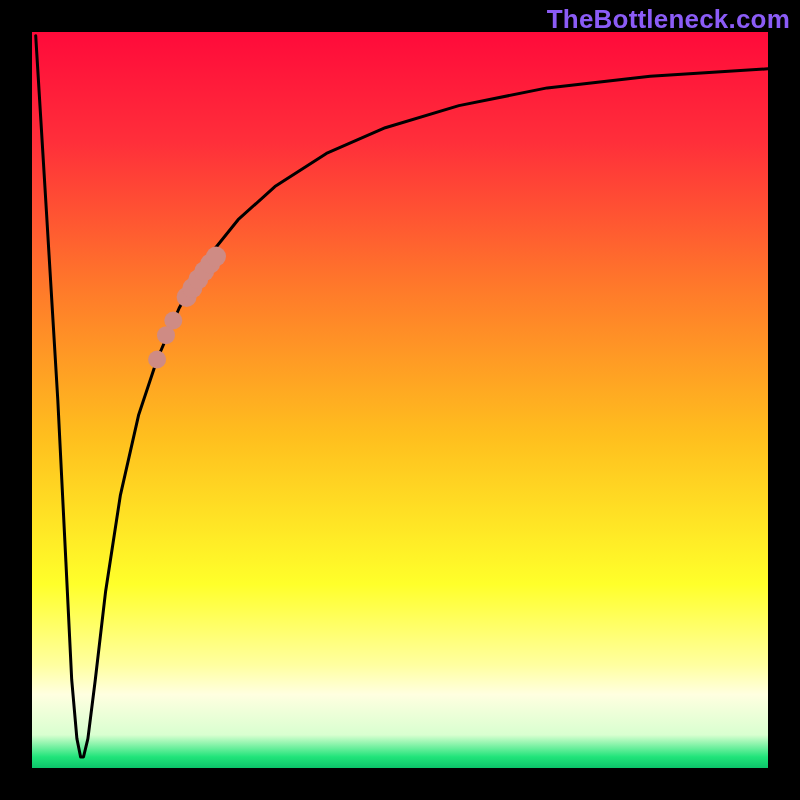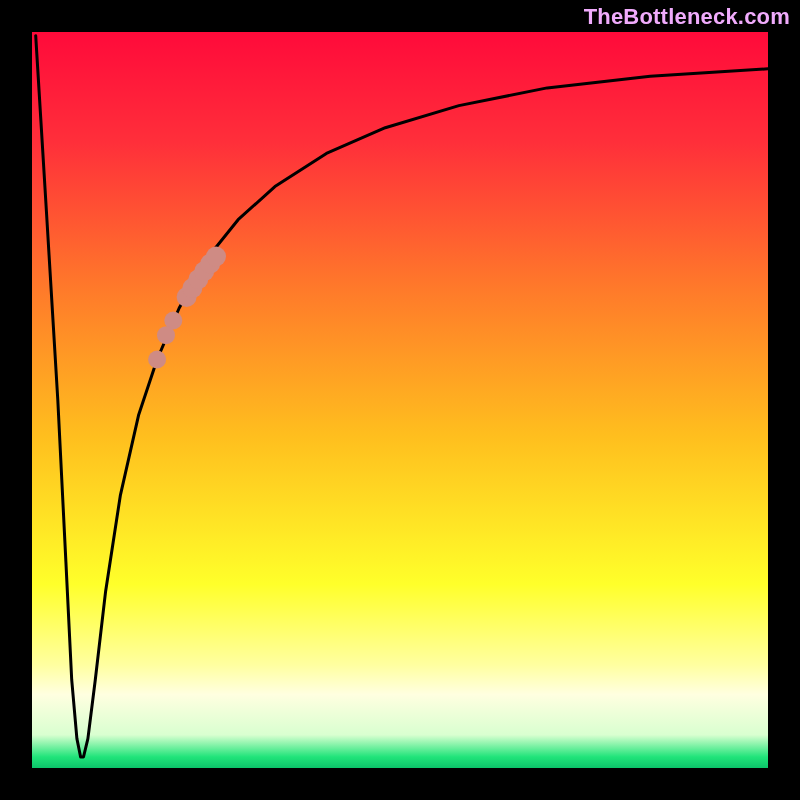--- a/index.html
+++ b/index.html
@@ -13,23 +13,23 @@
   .stage {
     position: relative;
     width: 800px;
     height: 800px;
   }
   .watermark {
     position: absolute;
     top: 4px;
     right: 10px;
     font-family: Arial, Helvetica, sans-serif;
-    font-size: 22px;
+    font-size: 26px;
     font-weight: 600;
-    color: #f0abfc;
+    color: #8b5cf6;
     letter-spacing: 0.2px;
     z-index: 10;
   }
   svg {
     position: absolute;
     left: 0;
     top: 0;
   }
 </style>
 </head>

